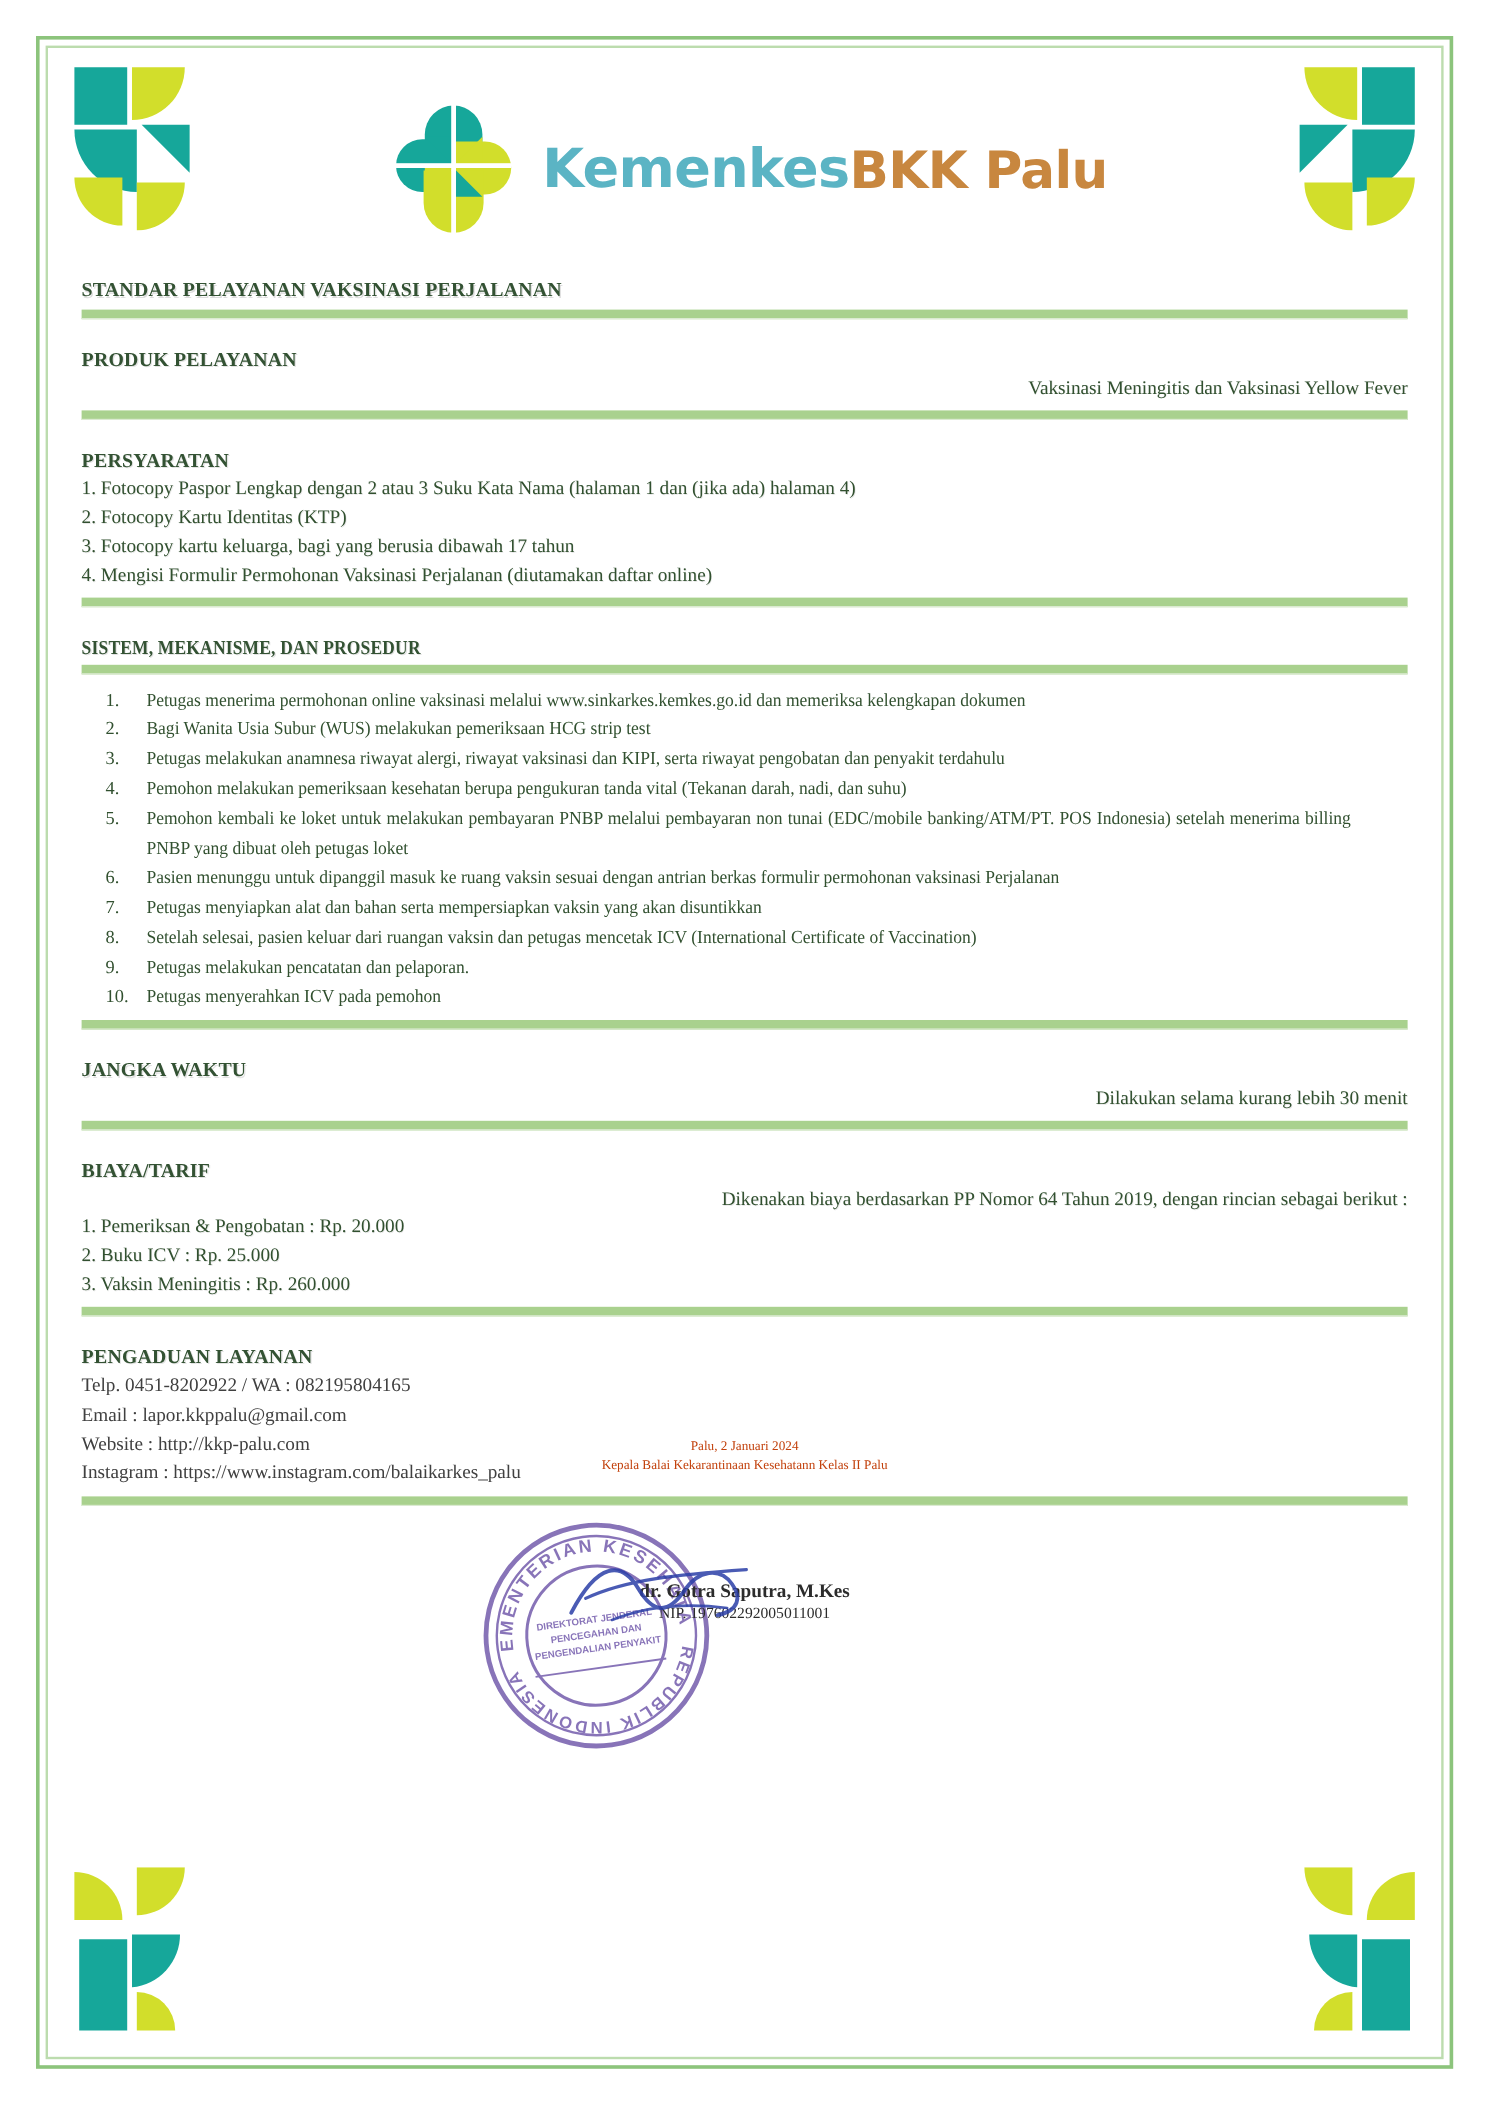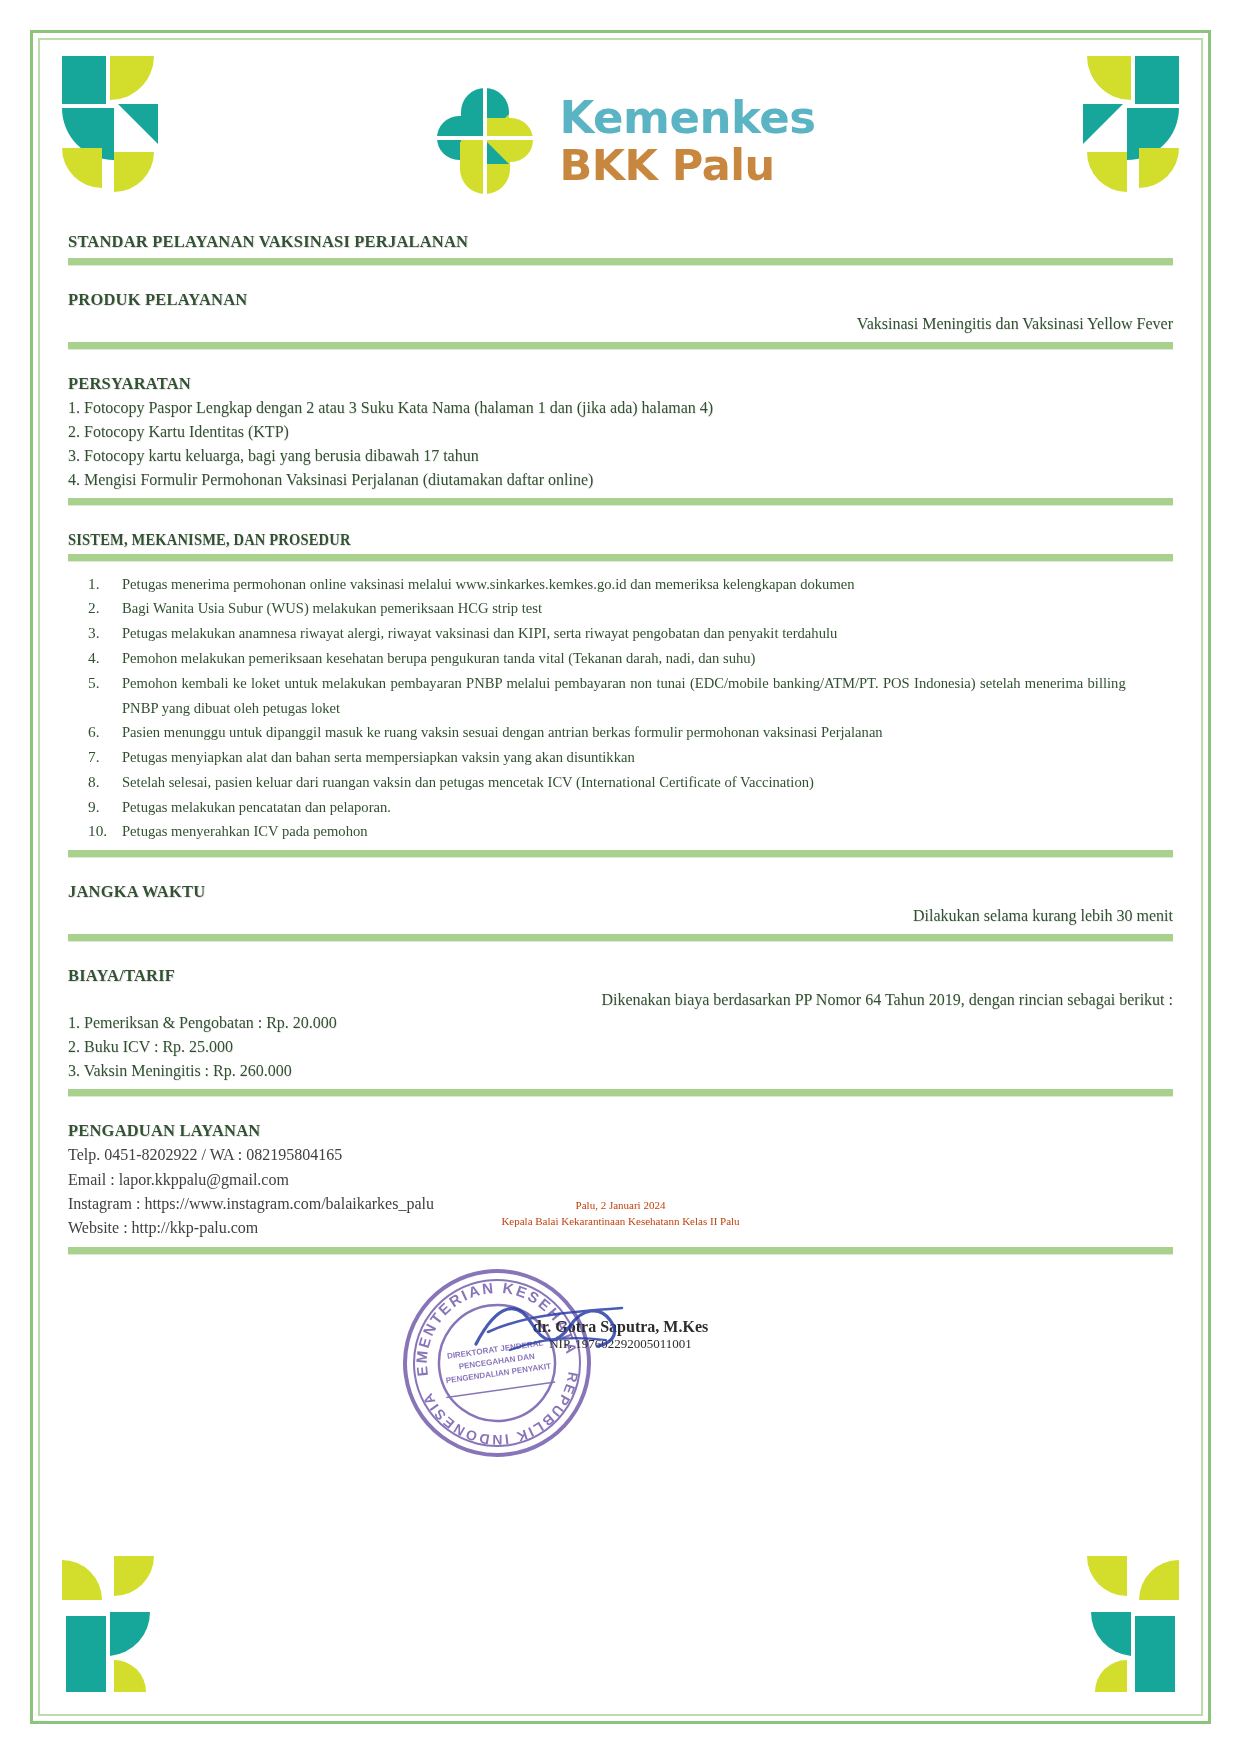--- a/index.html
+++ b/index.html
@@ -51,21 +51,21 @@
     position: absolute;
     left: 0; right: 0;
     top: 66px;
     height: 150px;
     display: flex;
     align-items: center;
     justify-content: center;
     gap: 16px;
   }
   .logo-mark { width: 118px; height: 130px; flex: none; }
-  .logo-text { display: flex; flex-direction: column; line-height: 1.0; }
+  .logo-text { display: flex; flex-direction: row; line-height: 1.0; }
   .logo-kemenkes {
     font-family: "DejaVu Sans", sans-serif;
     font-size: 45px;
     font-weight: bold;
     color: #5bb4c4;
     letter-spacing: -0.5px;
   }
   .logo-bkk {
     font-family: "DejaVu Sans", sans-serif;
     font-size: 43px;
@@ -404,22 +404,22 @@
       <div class="rule"></div>
     </div>
 
     <div class="sec-gap"></div>
 
     <div class="sec">
       <div class="sec-head">PENGADUAN LAYANAN</div>
       <ul class="contact-list">
         <li>Telp. 0451-8202922 / WA : 082195804165</li>
         <li>Email : lapor.kkppalu@gmail.com</li>
+        <li>Website : http://kkp-palu.com</li>
         <li>Instagram : https://www.instagram.com/balaikarkes_palu</li>
-        <li>Website : http://kkp-palu.com</li>
       </ul>
       <div class="rule"></div>
     </div>
 
   </div>
 
   <div class="signature">
     <div class="sig-line">Palu, 2 Januari 2024</div>
     <div class="sig-line">Kepala Balai Kekarantinaan Kesehatann Kelas II Palu</div>
     <div class="sig-name-wrap">

